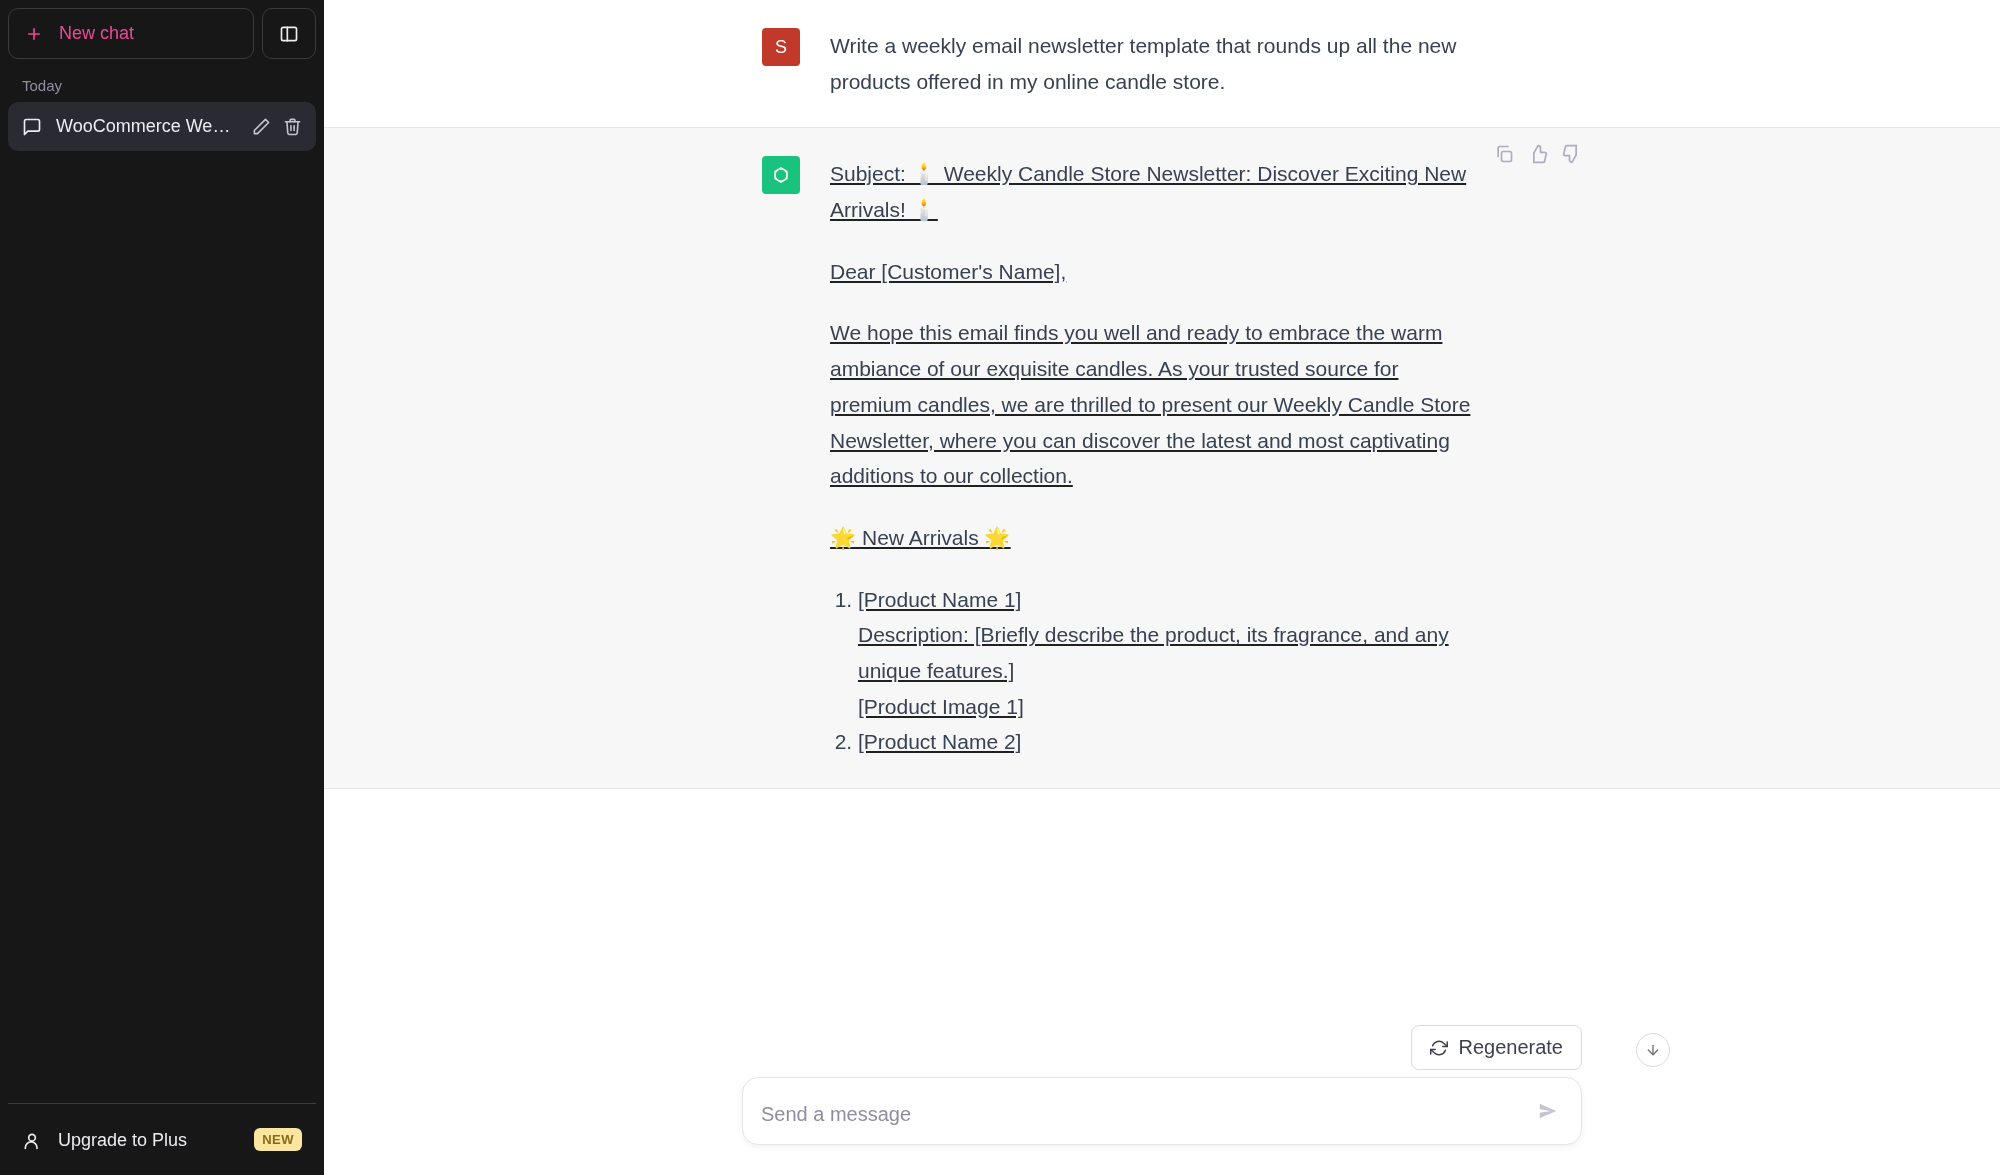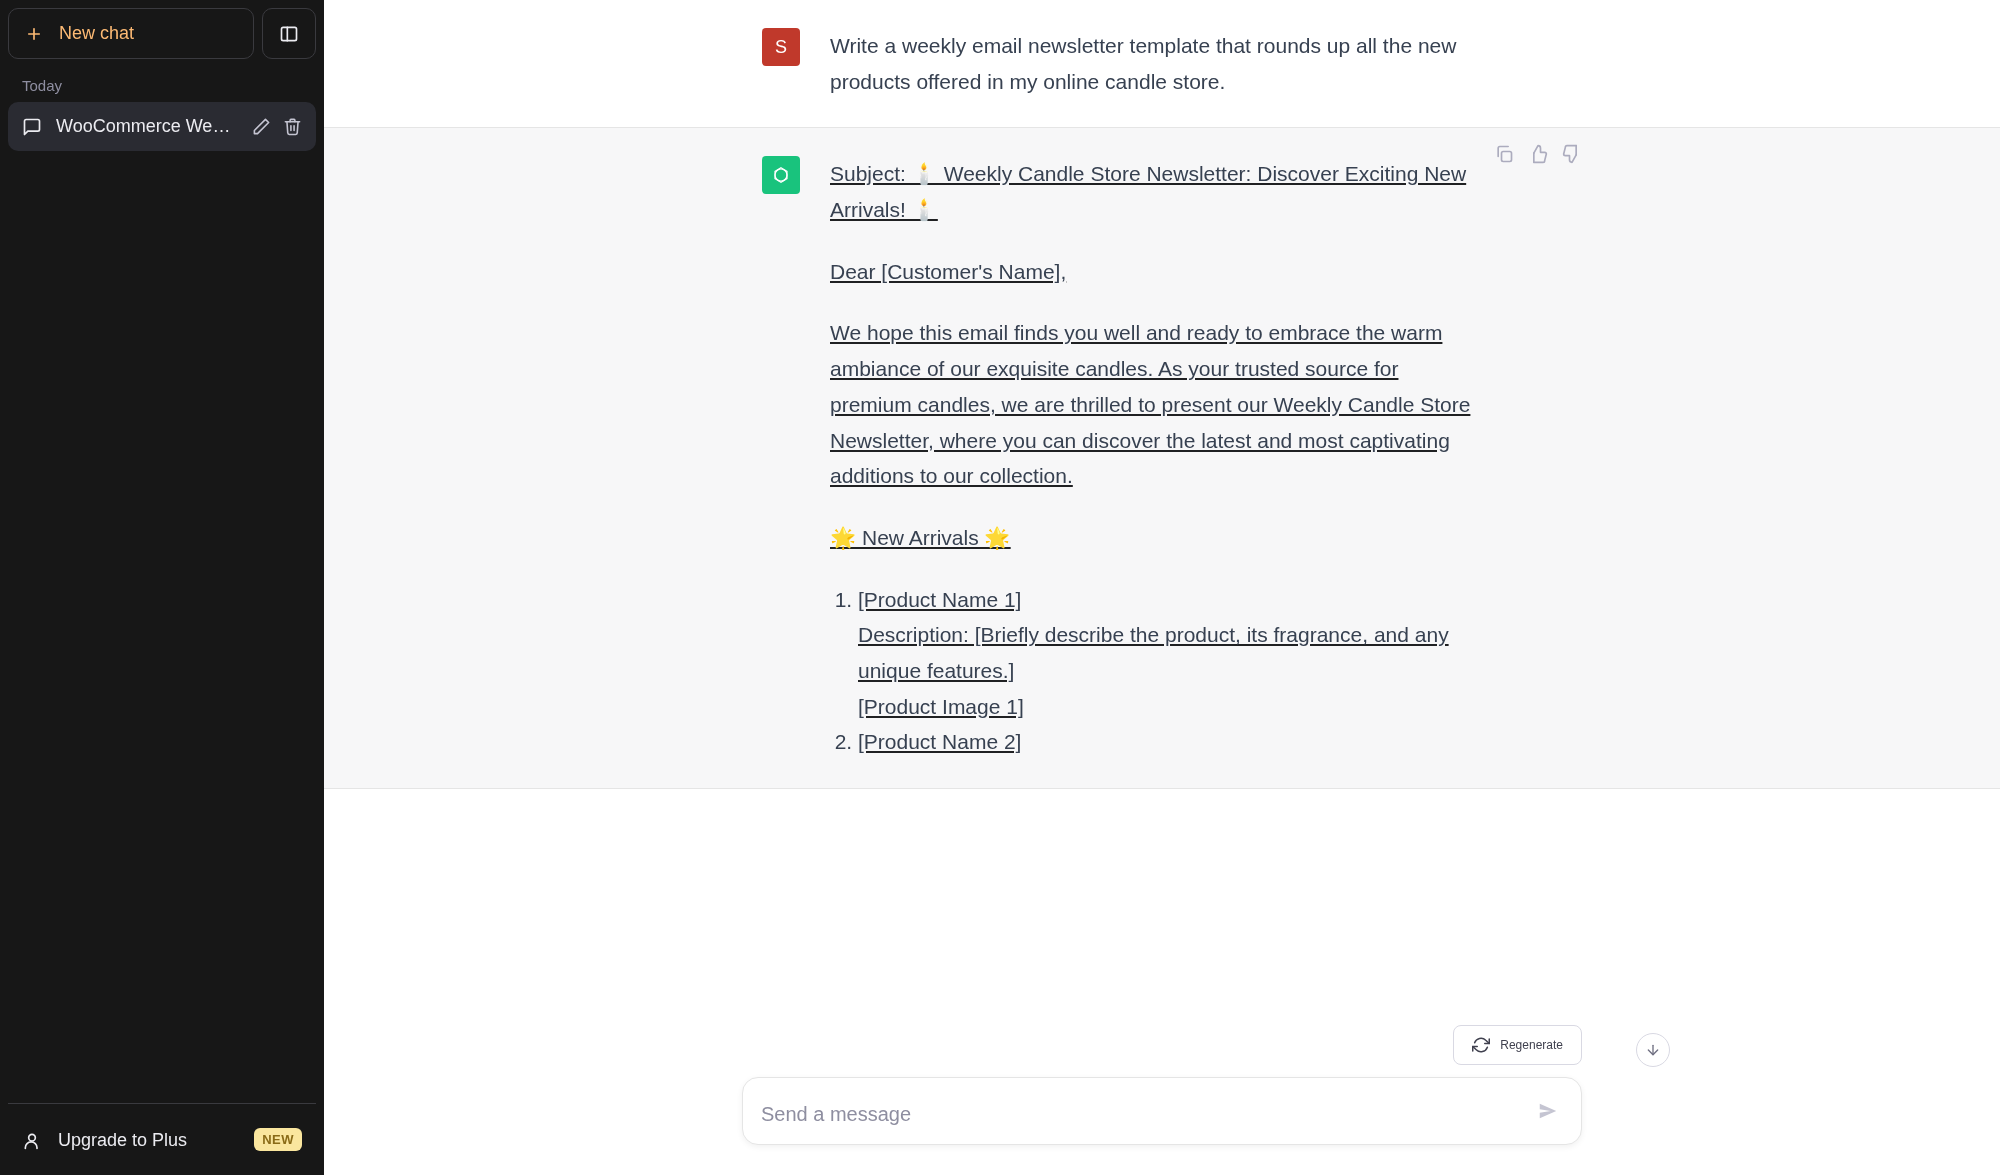--- a/index.html
+++ b/index.html
@@ -23,21 +23,21 @@
   .sidebar-top { display: flex; gap: 8px; }
   .new-chat-btn {
     flex: 1;
     display: flex;
     align-items: center;
     gap: 16px;
     padding: 14px 16px;
     border: 1px solid #3a3a3f;
     border-radius: 10px;
     background: transparent;
-    color: #fdba74;
+    color: #ec4899;
     font-size: 18px;
     cursor: pointer;
   }
   .toggle-sidebar-btn {
     width: 54px;
     display: flex;
     align-items: center;
     justify-content: center;
     border: 1px solid #3a3a3f;
     border-radius: 10px;
@@ -163,21 +163,21 @@
     position: absolute;
     right: 0;
     top: -52px;
     display: flex;
     align-items: center;
     gap: 10px;
     padding: 10px 18px;
     background: #ffffff;
     border: 1px solid #d9d9e3;
     border-radius: 8px;
-    font-size: 12px;
+    font-size: 20px;
     color: #40414f;
     cursor: pointer;
   }
   .scroll-down-btn {
     position: absolute;
     right: -88px;
     top: -44px;
     width: 34px;
     height: 34px;
     border-radius: 50%;

